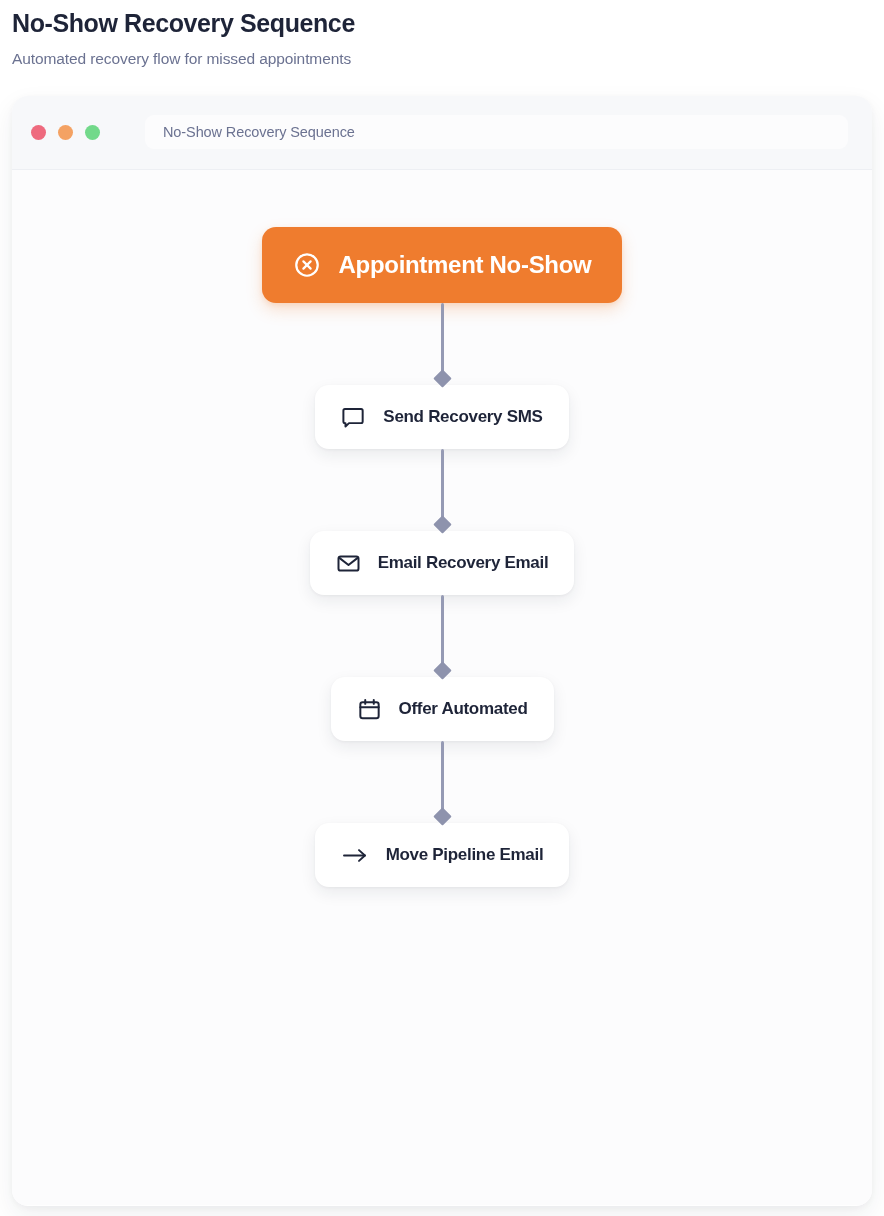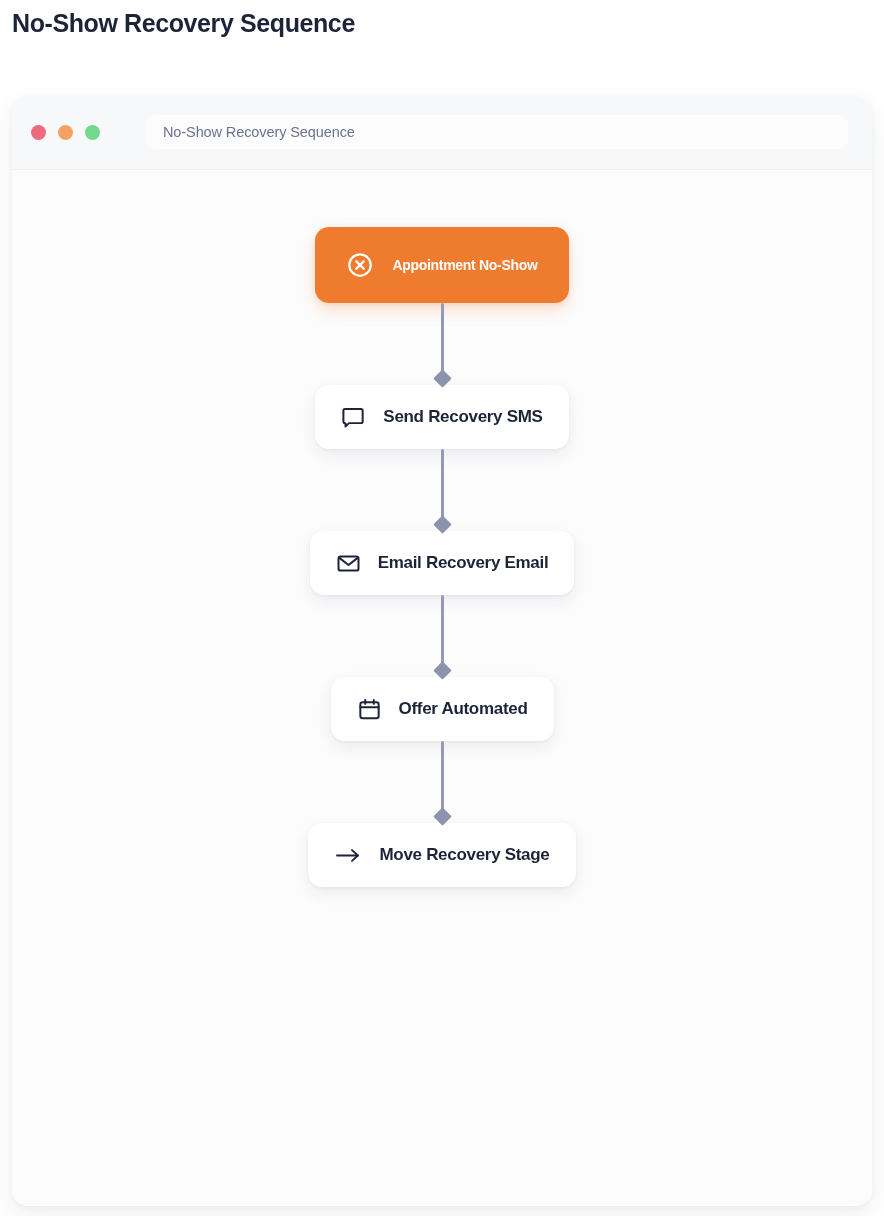--- a/index.html
+++ b/index.html
@@ -132,21 +132,21 @@
   .node.trigger {
     background: #ef7c2e;
     border-radius: 14px;
     height: 76px;
     padding: 0 31px;
     box-shadow: 0 7px 16px rgba(239, 124, 46, 0.22),
                 0 2px 5px rgba(239, 124, 46, 0.14);
   }
   .node.trigger .node-label {
     color: #ffffff;
-    font-size: 14px;
+    font-size: 24px;
     font-weight: bold;
     letter-spacing: -0.3px;
     margin-left: 18px;
     white-space: nowrap;
   }
   .node.trigger .node-icon svg { display: block; }
 
   .node.step {
     background: #ffffff;
     border-radius: 14px;
@@ -188,20 +188,21 @@
     border-radius: 1px;
   }
 </style>
 </head>
 <body>
 
 <div class="page">
 
   <div class="page-header">
     <h1 class="page-title">No-Show Recovery Sequence</h1>
+    <p class="page-subtitle">Automated recovery flow for missed appointments</p>
   </div>
 
   <div class="window">
 
     <div class="titlebar">
       <div class="traffic-lights">
         <span class="dot red"></span>
         <span class="dot yellow"></span>
         <span class="dot green"></span>
       </div>
@@ -275,20 +276,20 @@
           <span class="diamond"></span>
         </div>
 
         <div class="node step">
           <span class="node-icon">
             <svg width="28" height="25" viewBox="0 0 28 24" fill="none" stroke="#1e2438" stroke-width="1.9" stroke-linecap="round" stroke-linejoin="round">
               <line x1="3" y1="12" x2="24" y2="12"></line>
               <path d="M18 6.6 L23.9 12 L18 17.4"></path>
             </svg>
           </span>
-          <span class="node-label">Move Recovery Stage</span>
+          <span class="node-label">Move Pipeline Email</span>
         </div>
 
       </div>
     </div>
 
   </div>
 </div>
 
 </body></html>

